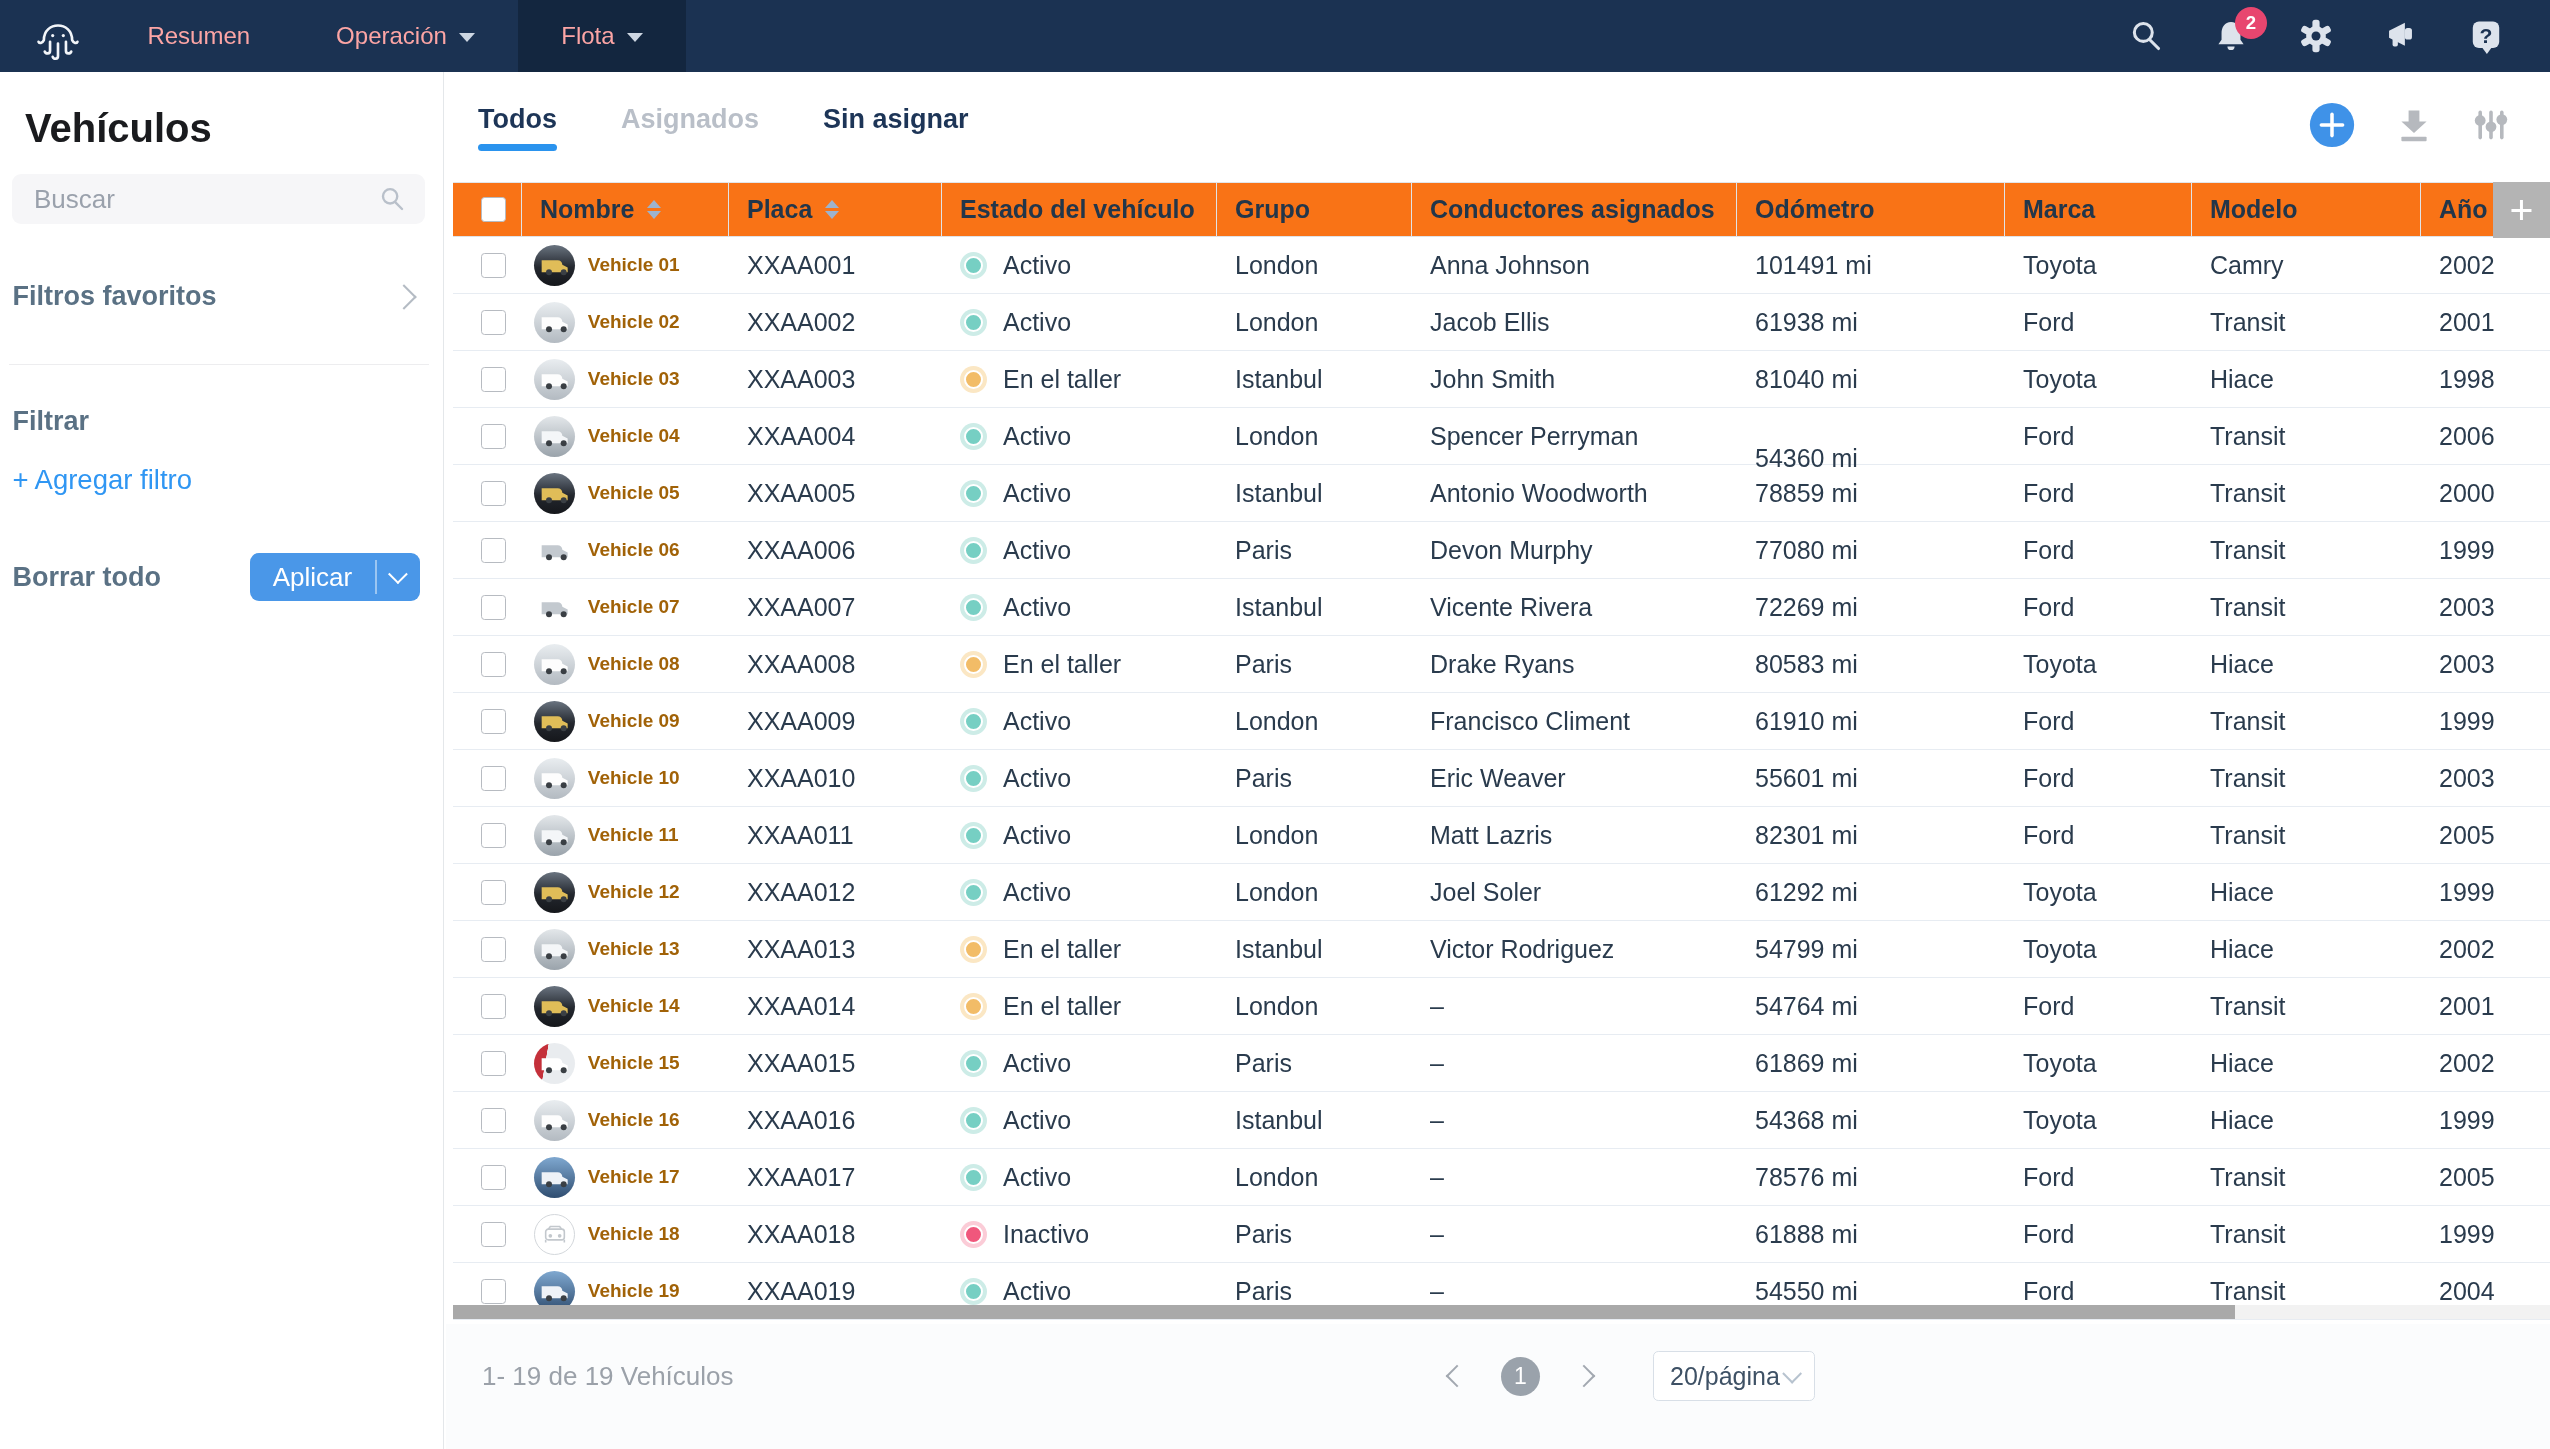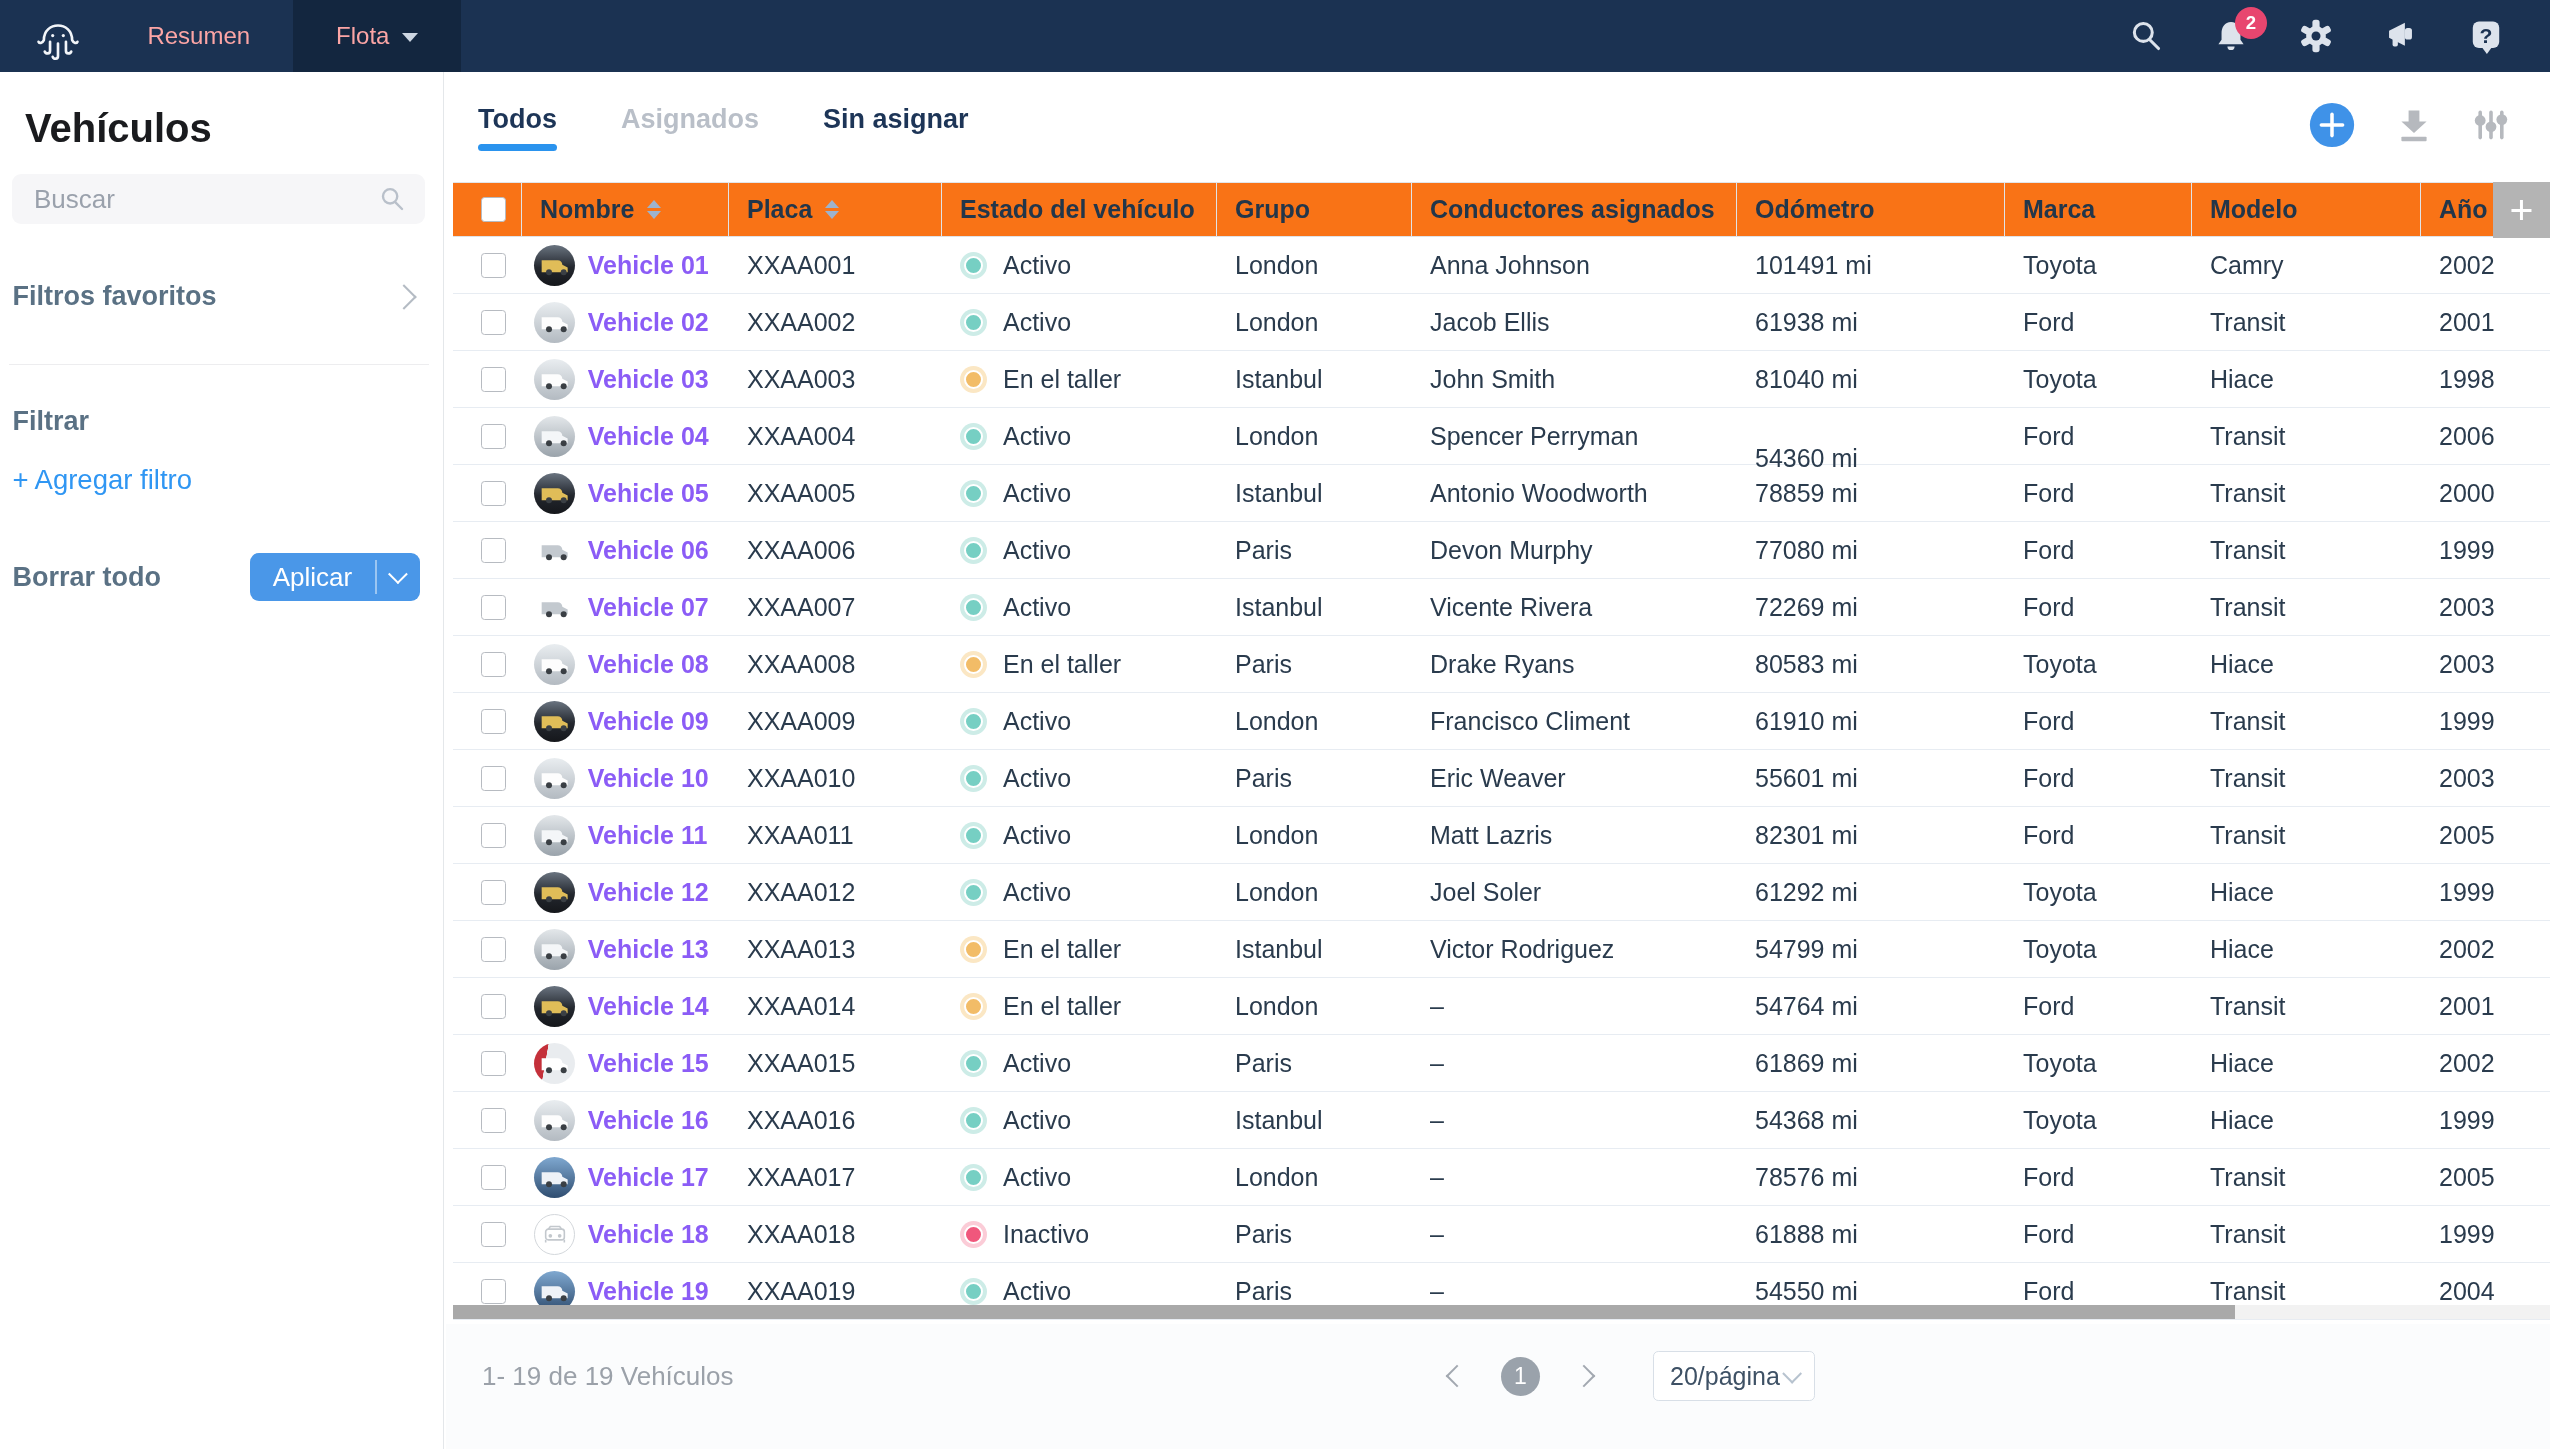--- a/index.html
+++ b/index.html
@@ -58,21 +58,21 @@
   .cb{width:23px;height:23px;border:1.8px solid #b7bbc1;border-radius:3.6px;background:#fff;margin-left:12.4px;cursor:pointer;flex:0 0 auto;}
   .thumb{width:41px;height:41px;border-radius:50%;flex:0 0 41px;display:flex;align-items:center;justify-content:center;margin-right:12.4px;overflow:hidden;}
   .thumb svg{width:32px;height:23px;}
   .t-dark{background:linear-gradient(180deg,#6a7480 0%,#23272e 55%,#15171b 100%);color:#e0bd58;}
   .t-light{background:linear-gradient(180deg,#e9edf0,#b3bac1);color:#fdfdfd;}
   .t-silver{background:linear-gradient(180deg,#e3e7ea,#9aa3ab);color:#f4f6f8;}
   .t-plain{background:#fff;border-radius:0;color:#c3c9cf;}
   .t-blue{background:linear-gradient(180deg,#7fa8d0,#2f4d70);color:#eef2f7;}
   .t-red{background:linear-gradient(100deg,#c4303a 0%,#c4303a 30%,#e9ecef 31%);color:#fff;}
   .t-placeholder{background:#fff;border:1.8px solid #d3d7db;color:#c3c8cd;box-sizing:border-box;}
-  .vname{color:#8b5cf6;font-weight:bold;font-size:25px;cursor:pointer;}
+  .vname{color:#a16207;font-weight:bold;font-size:19px;cursor:pointer;}
   .dot{width:27px;height:27px;border-radius:50%;display:flex;align-items:center;justify-content:center;margin-right:16px;flex:0 0 auto;}
   .dot::before{content:"";width:15px;height:15px;border-radius:50%;border:2.7px solid #fff;background:currentColor;}
   .addcol{position:absolute;top:110px;right:0;width:57px;height:56px;background:#b4b4b4;color:#fff;font-size:41px;font-weight:300;display:flex;align-items:center;justify-content:center;cursor:pointer;z-index:5;}
   .hscroll{position:absolute;left:7px;right:0;top:1233px;height:14px;background:#f2f2f2;}
   .hscroll .thumbbar{height:100%;width:85%;background:#a9a9a9;cursor:pointer;}
   
   .footer{position:absolute;left:0;right:0;top:1252px;bottom:0;background:#fbfcfd;}
   .summary{position:absolute;left:36px;top:37px;font-size:26px;color:#9ba1a9;}
   .pager{position:absolute;left:1003px;top:27px;display:flex;align-items:center;gap:36px;}
   .pchev{width:14px;height:14px;border-top:2.7px solid #a2a8b0;cursor:pointer;}
@@ -91,20 +91,24 @@
       <path d="M13 34 C13 12, 45 12, 45 34 M13 34 c-2 4 -5 4 -6 2 M45 34 c2 4 5 4 6 2"></path>
       <circle cx="23" cy="29" r="1.8" fill="#f2f5f9" stroke="none"></circle>
       <circle cx="35" cy="29" r="1.8" fill="#f2f5f9" stroke="none"></circle>
       <path d="M20 36 v10 c0 4 -5 4 -6 1 M29 38 v14 c0 4 -5 4 -6 1 M38 36 v10 c0 4 5 4 6 1"></path>
     </svg>
   </div>
   <div class="nav-items" id="nav-items">
       <div class="nav-item">
         <span>Resumen</span>
       </div>
+      <div class="nav-item">
+        <span>Operación</span>
+        <span class="caret-down"></span>
+      </div>
       <div class="nav-item active">
         <span>Flota</span>
         <span class="caret-down"></span>
       </div>
     </div>
   <div class="nav-right">
     <div class="nav-ic">
       <svg width="34" height="34" viewBox="0 0 38 38" fill="none" stroke="#dde3ec" stroke-width="3.4" stroke-linecap="round">
         <circle cx="16" cy="15" r="10"></circle>
           <line x1="23.5" y1="23.5" x2="33" y2="33"></line>

